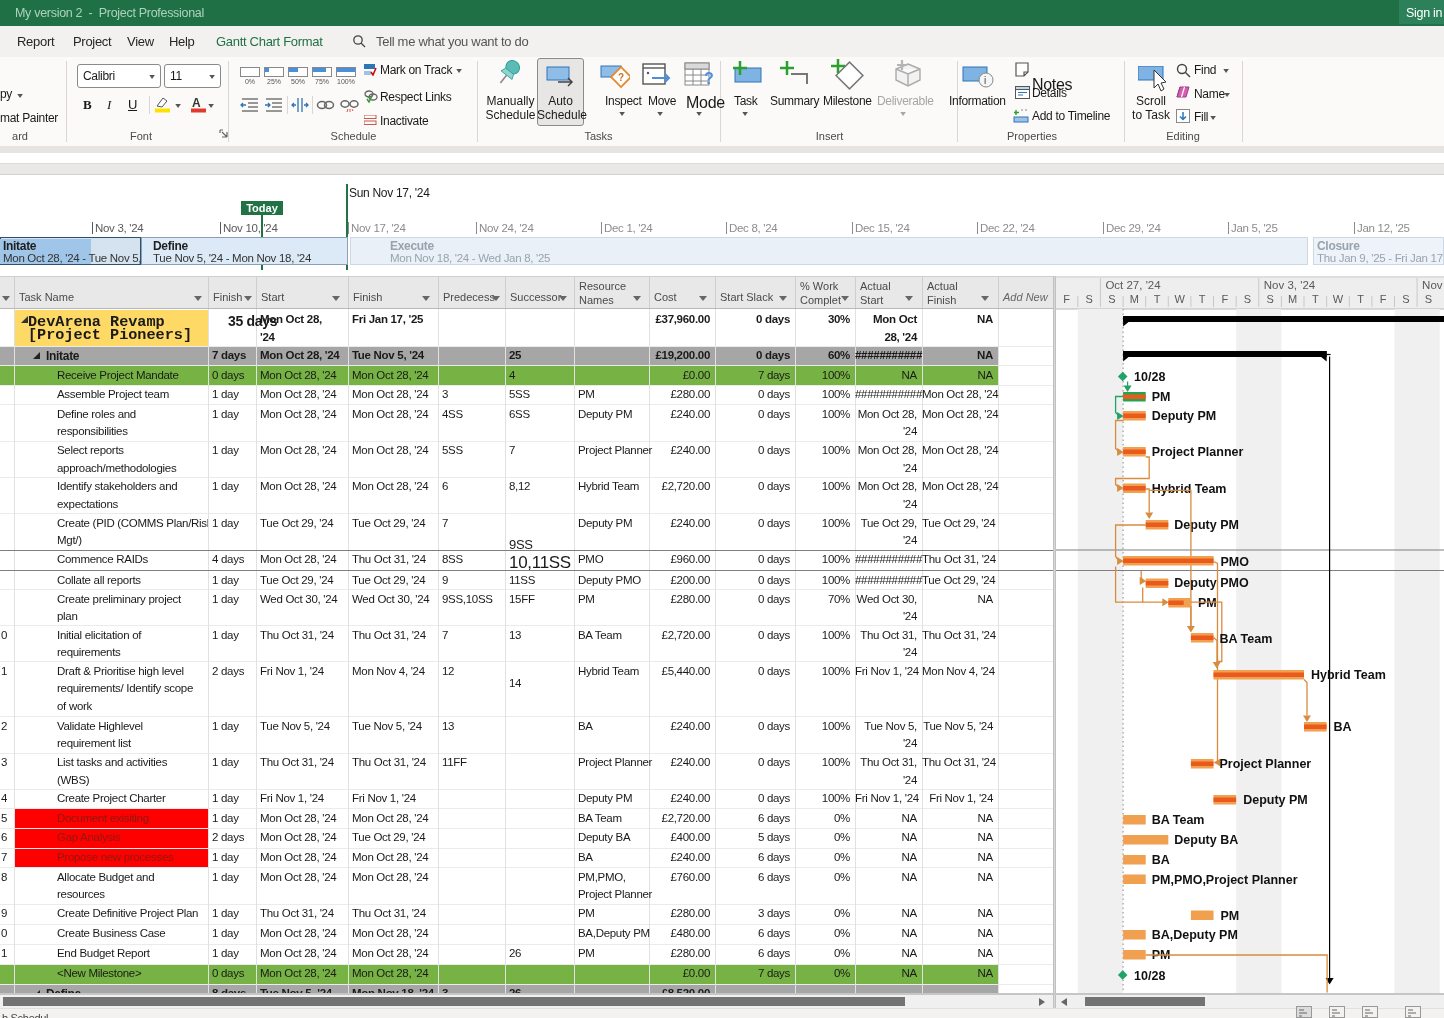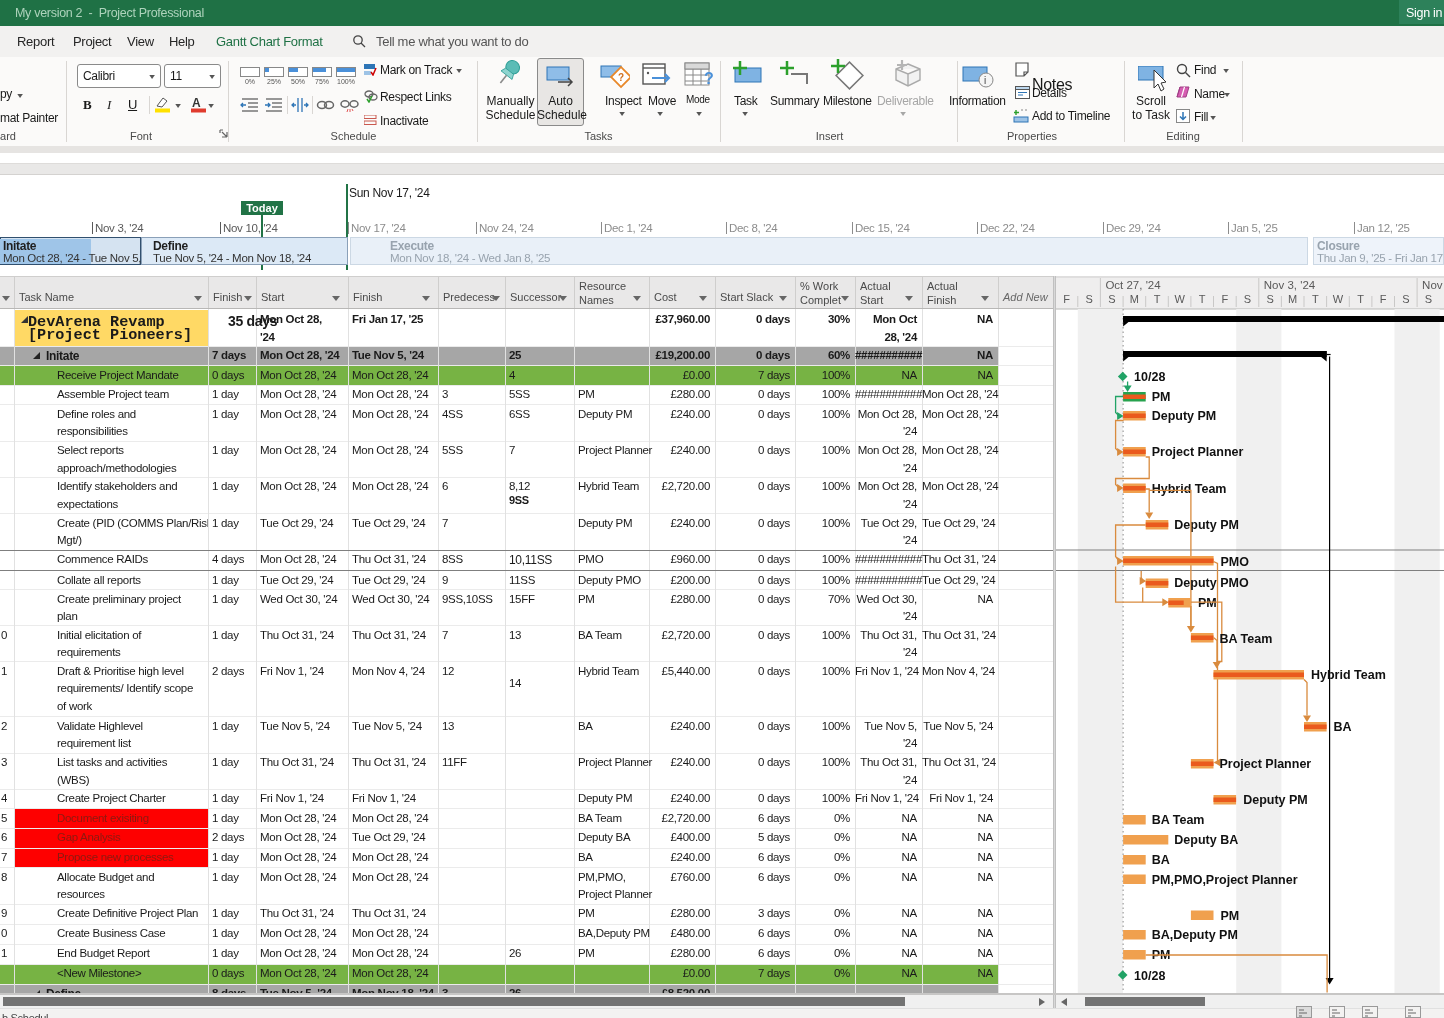--- a/index.html
+++ b/index.html
@@ -26,21 +26,21 @@
 <div class="a" style="left:0;top:57px;width:1444px;height:89px;background:#fbfaf9"></div>
 <div class="a" style="left:0;top:146px;width:1444px;height:7px;background:#e6e4e2"></div>
 <div class="a" style="left:0;top:163px;width:1444px;height:12px;background:#e9e8e7;border-top:1px solid #dedcda;border-bottom:1px solid #d4d2d0"></div>
 <div class="a" style="left:66px;top:61px;width:1px;height:81px;background:#d9d6d3"></div>
 <div class="a" style="left:228px;top:61px;width:1px;height:81px;background:#d9d6d3"></div>
 <div class="a" style="left:477px;top:61px;width:1px;height:81px;background:#d9d6d3"></div>
 <div class="a" style="left:720px;top:61px;width:1px;height:81px;background:#d9d6d3"></div>
 <div class="a" style="left:957px;top:61px;width:1px;height:81px;background:#d9d6d3"></div>
 <div class="a" style="left:1124px;top:61px;width:1px;height:81px;background:#d9d6d3"></div>
 <div class="a" style="left:1242px;top:61px;width:1px;height:81px;background:#d9d6d3"></div>
-<div class="hd" style="left:0px;top:130px;width:16px;text-align:right;overflow:hidden">ard</div>
+<div class="hd" style="left:12px;top:130px;width:16px;text-align:right;overflow:hidden">ard</div>
 <div class="hd" style="left:128px;top:130px;width:26px;text-align:center;overflow:hidden">Font</div>
 <div class="hd" style="left:329px;top:130px;width:49px;text-align:center;overflow:hidden">Schedule</div>
 <div class="hd" style="left:572px;top:130px;width:53px;text-align:center;overflow:hidden">Tasks</div>
 <div class="hd" style="left:811px;top:130px;width:37px;text-align:center;overflow:hidden">Insert</div>
 <div class="hd" style="left:1004px;top:130px;width:56px;text-align:center;overflow:hidden">Properties</div>
 <div class="hd" style="left:1161px;top:130px;width:44px;text-align:center;overflow:hidden">Editing</div>
 <div class="tx" style="left:0;top:87px;font-size:12px">py&nbsp;&nbsp;<span class="chev">▾</span></div>
 <div class="tx" style="left:0;top:111px;font-size:12px">mat Painter</div>
 <div class="a" style="left:77px;top:64px;width:84px;height:24px;border:1px solid #8a8a8a;border-radius:3px;background:#fff"></div>
 <div class="tx" style="left:83px;top:69px;font-size:12px">Calibri</div>
@@ -150,21 +150,21 @@
     <path d="M10 16 H27 M23 12 L27 16 L23 20" stroke="#4a90d9" stroke-width="2" fill="none"></path>
   </svg>
 <div class="tx" style="left:648px;top:94px;font-size:12px">Move</div>
 <div class="chev a" style="left:658px;top:109px">▾</div>
 <svg class="a" style="left:684px;top:62px" width="34" height="28">
     <rect x="1" y="1" width="24" height="22" fill="#fff" stroke="#888"></rect>
     <path d="M1 7 H25 M1 13 H25 M1 19 H25 M9 1 V23 M17 1 V23" stroke="#888"></path>
     <rect x="1" y="1" width="24" height="6" fill="#d9d9d9" stroke="#888"></rect>
     <text x="20" y="22" font-size="16" font-weight="bold" fill="#4a90d9">?</text>
   </svg>
-<div class="tx" style="left:686px;top:94px;font-size:10px">Mode</div>
+<div class="tx" style="left:686px;top:94px;font-size:16px">Mode</div>
 <div class="chev a" style="left:697px;top:109px">▾</div>
 <svg class="a" style="left:731px;top:60px" width="34" height="28">
     <rect x="4" y="8" width="26" height="14" fill="#7fb3e3" stroke="#2e75b6"></rect>
     <path d="M9 1 V15 M2 8 H16" stroke="#2ca02c" stroke-width="2.5"></path>
   </svg>
 <div class="tx" style="left:734px;top:94px;font-size:12px">Task</div>
 <div class="chev a" style="left:743px;top:109px">▾</div>
 <svg class="a" style="left:777px;top:60px" width="36" height="28">
     <path d="M10 1 V15 M3 8 H17" stroke="#2ca02c" stroke-width="2.5"></path>
     <path d="M14 14 H30 V24 M30 14 v0" stroke="#777" stroke-width="2" fill="none"></path>
@@ -477,34 +477,34 @@
 <div class="tx" style="left:795px;top:480.0px;width:55px;text-align:right;font-weight:normal;color:#1a1a1a;font-size:11.5px">100%</div>
 <div class="tx" style="left:855px;top:480.0px;width:62px;text-align:right;font-weight:normal;color:#1a1a1a;font-size:11.5px">Mon Oct 28,</div>
 <div class="tx" style="left:855px;top:497.5px;width:62px;text-align:right;font-weight:normal;color:#1a1a1a;font-size:11.5px">'24</div>
 <div class="tx" style="left:922px;top:480.0px;width:71px;text-align:right;font-weight:normal;color:#1a1a1a;font-size:11.5px">Mon Oct 28, '24</div>
 <div class="tx" style="left:57px;top:516.5px;width:151px;overflow:hidden;color:#1a1a1a">Create (PID (COMMS Plan/Risk</div>
 <div class="tx" style="left:57px;top:534.0px;width:151px;overflow:hidden;color:#1a1a1a">Mgt/)</div>
 <div class="tx" style="left:212px;top:516.5px;font-weight:normal;color:#1a1a1a;font-size:11.5px">1 day</div>
 <div class="tx" style="left:260px;top:516.5px;font-weight:normal;color:#1a1a1a;font-size:11.5px">Tue Oct 29, '24</div>
 <div class="tx" style="left:352px;top:516.5px;font-weight:normal;color:#1a1a1a;font-size:11.5px">Tue Oct 29, '24</div>
 <div class="tx" style="left:442px;top:516.5px;font-weight:normal;color:#1a1a1a;font-size:11.5px">7</div>
-<div class="tx" style="left:509px;top:494px;font-weight:bold;color:#1a1a1a;font-size:11px">9SS</div>
+<div class="tx" style="left:509px;top:537px;font-weight:normal;color:#1a1a1a;font-size:13px">9SS</div>
 <div class="tx" style="left:578px;top:516.5px;font-weight:normal;color:#1a1a1a;font-size:11.5px">Deputy PM</div>
 <div class="tx" style="left:649px;top:516.5px;width:61px;text-align:right;font-weight:normal;color:#1a1a1a;font-size:11.5px">£240.00</div>
 <div class="tx" style="left:715px;top:516.5px;width:75px;text-align:right;font-weight:normal;color:#1a1a1a;font-size:11.5px">0 days</div>
 <div class="tx" style="left:795px;top:516.5px;width:55px;text-align:right;font-weight:normal;color:#1a1a1a;font-size:11.5px">100%</div>
 <div class="tx" style="left:855px;top:516.5px;width:62px;text-align:right;font-weight:normal;color:#1a1a1a;font-size:11.5px">Tue Oct 29,</div>
 <div class="tx" style="left:855px;top:534.0px;width:62px;text-align:right;font-weight:normal;color:#1a1a1a;font-size:11.5px">'24</div>
 <div class="tx" style="left:922px;top:516.5px;width:71px;text-align:right;font-weight:normal;color:#1a1a1a;font-size:11.5px">Tue Oct 29, '24</div>
 <div class="tx" style="left:57px;top:553.0px;width:151px;overflow:hidden;color:#1a1a1a">Commence RAIDs</div>
 <div class="tx" style="left:212px;top:553.0px;font-weight:normal;color:#1a1a1a;font-size:11.5px">4 days</div>
 <div class="tx" style="left:260px;top:553.0px;font-weight:normal;color:#1a1a1a;font-size:11.5px">Mon Oct 28, '24</div>
 <div class="tx" style="left:352px;top:553.0px;font-weight:normal;color:#1a1a1a;font-size:11.5px">Thu Oct 31, '24</div>
 <div class="tx" style="left:442px;top:553.0px;font-weight:normal;color:#1a1a1a;font-size:11.5px">8SS</div>
-<div class="tx" style="left:509px;top:553.0px;font-weight:normal;color:#1a1a1a;font-size:12px">10,11SS</div>
+<div class="tx" style="left:509px;top:553.0px;font-weight:normal;color:#1a1a1a;font-size:17px">10,11SS</div>
 <div class="tx" style="left:578px;top:553.0px;font-weight:normal;color:#1a1a1a;font-size:11.5px">PMO</div>
 <div class="tx" style="left:649px;top:553.0px;width:61px;text-align:right;font-weight:normal;color:#1a1a1a;font-size:11.5px">£960.00</div>
 <div class="tx" style="left:715px;top:553.0px;width:75px;text-align:right;font-weight:normal;color:#1a1a1a;font-size:11.5px">0 days</div>
 <div class="tx" style="left:795px;top:553.0px;width:55px;text-align:right;font-weight:normal;color:#1a1a1a;font-size:11.5px">100%</div>
 <div class="tx" style="left:855px;top:553.0px;width:62px;text-align:right;font-weight:normal;color:#1a1a1a;font-size:11.5px">###########</div>
 <div class="tx" style="left:922px;top:553.0px;width:71px;text-align:right;font-weight:normal;color:#1a1a1a;font-size:11.5px">Thu Oct 31, '24</div>
 <div class="tx" style="left:57px;top:573.5px;width:151px;overflow:hidden;color:#1a1a1a">Collate all reports</div>
 <div class="tx" style="left:212px;top:573.5px;font-weight:normal;color:#1a1a1a;font-size:11.5px">1 day</div>
 <div class="tx" style="left:260px;top:573.5px;font-weight:normal;color:#1a1a1a;font-size:11.5px">Tue Oct 29, '24</div>
 <div class="tx" style="left:352px;top:573.5px;font-weight:normal;color:#1a1a1a;font-size:11.5px">Tue Oct 29, '24</div>

